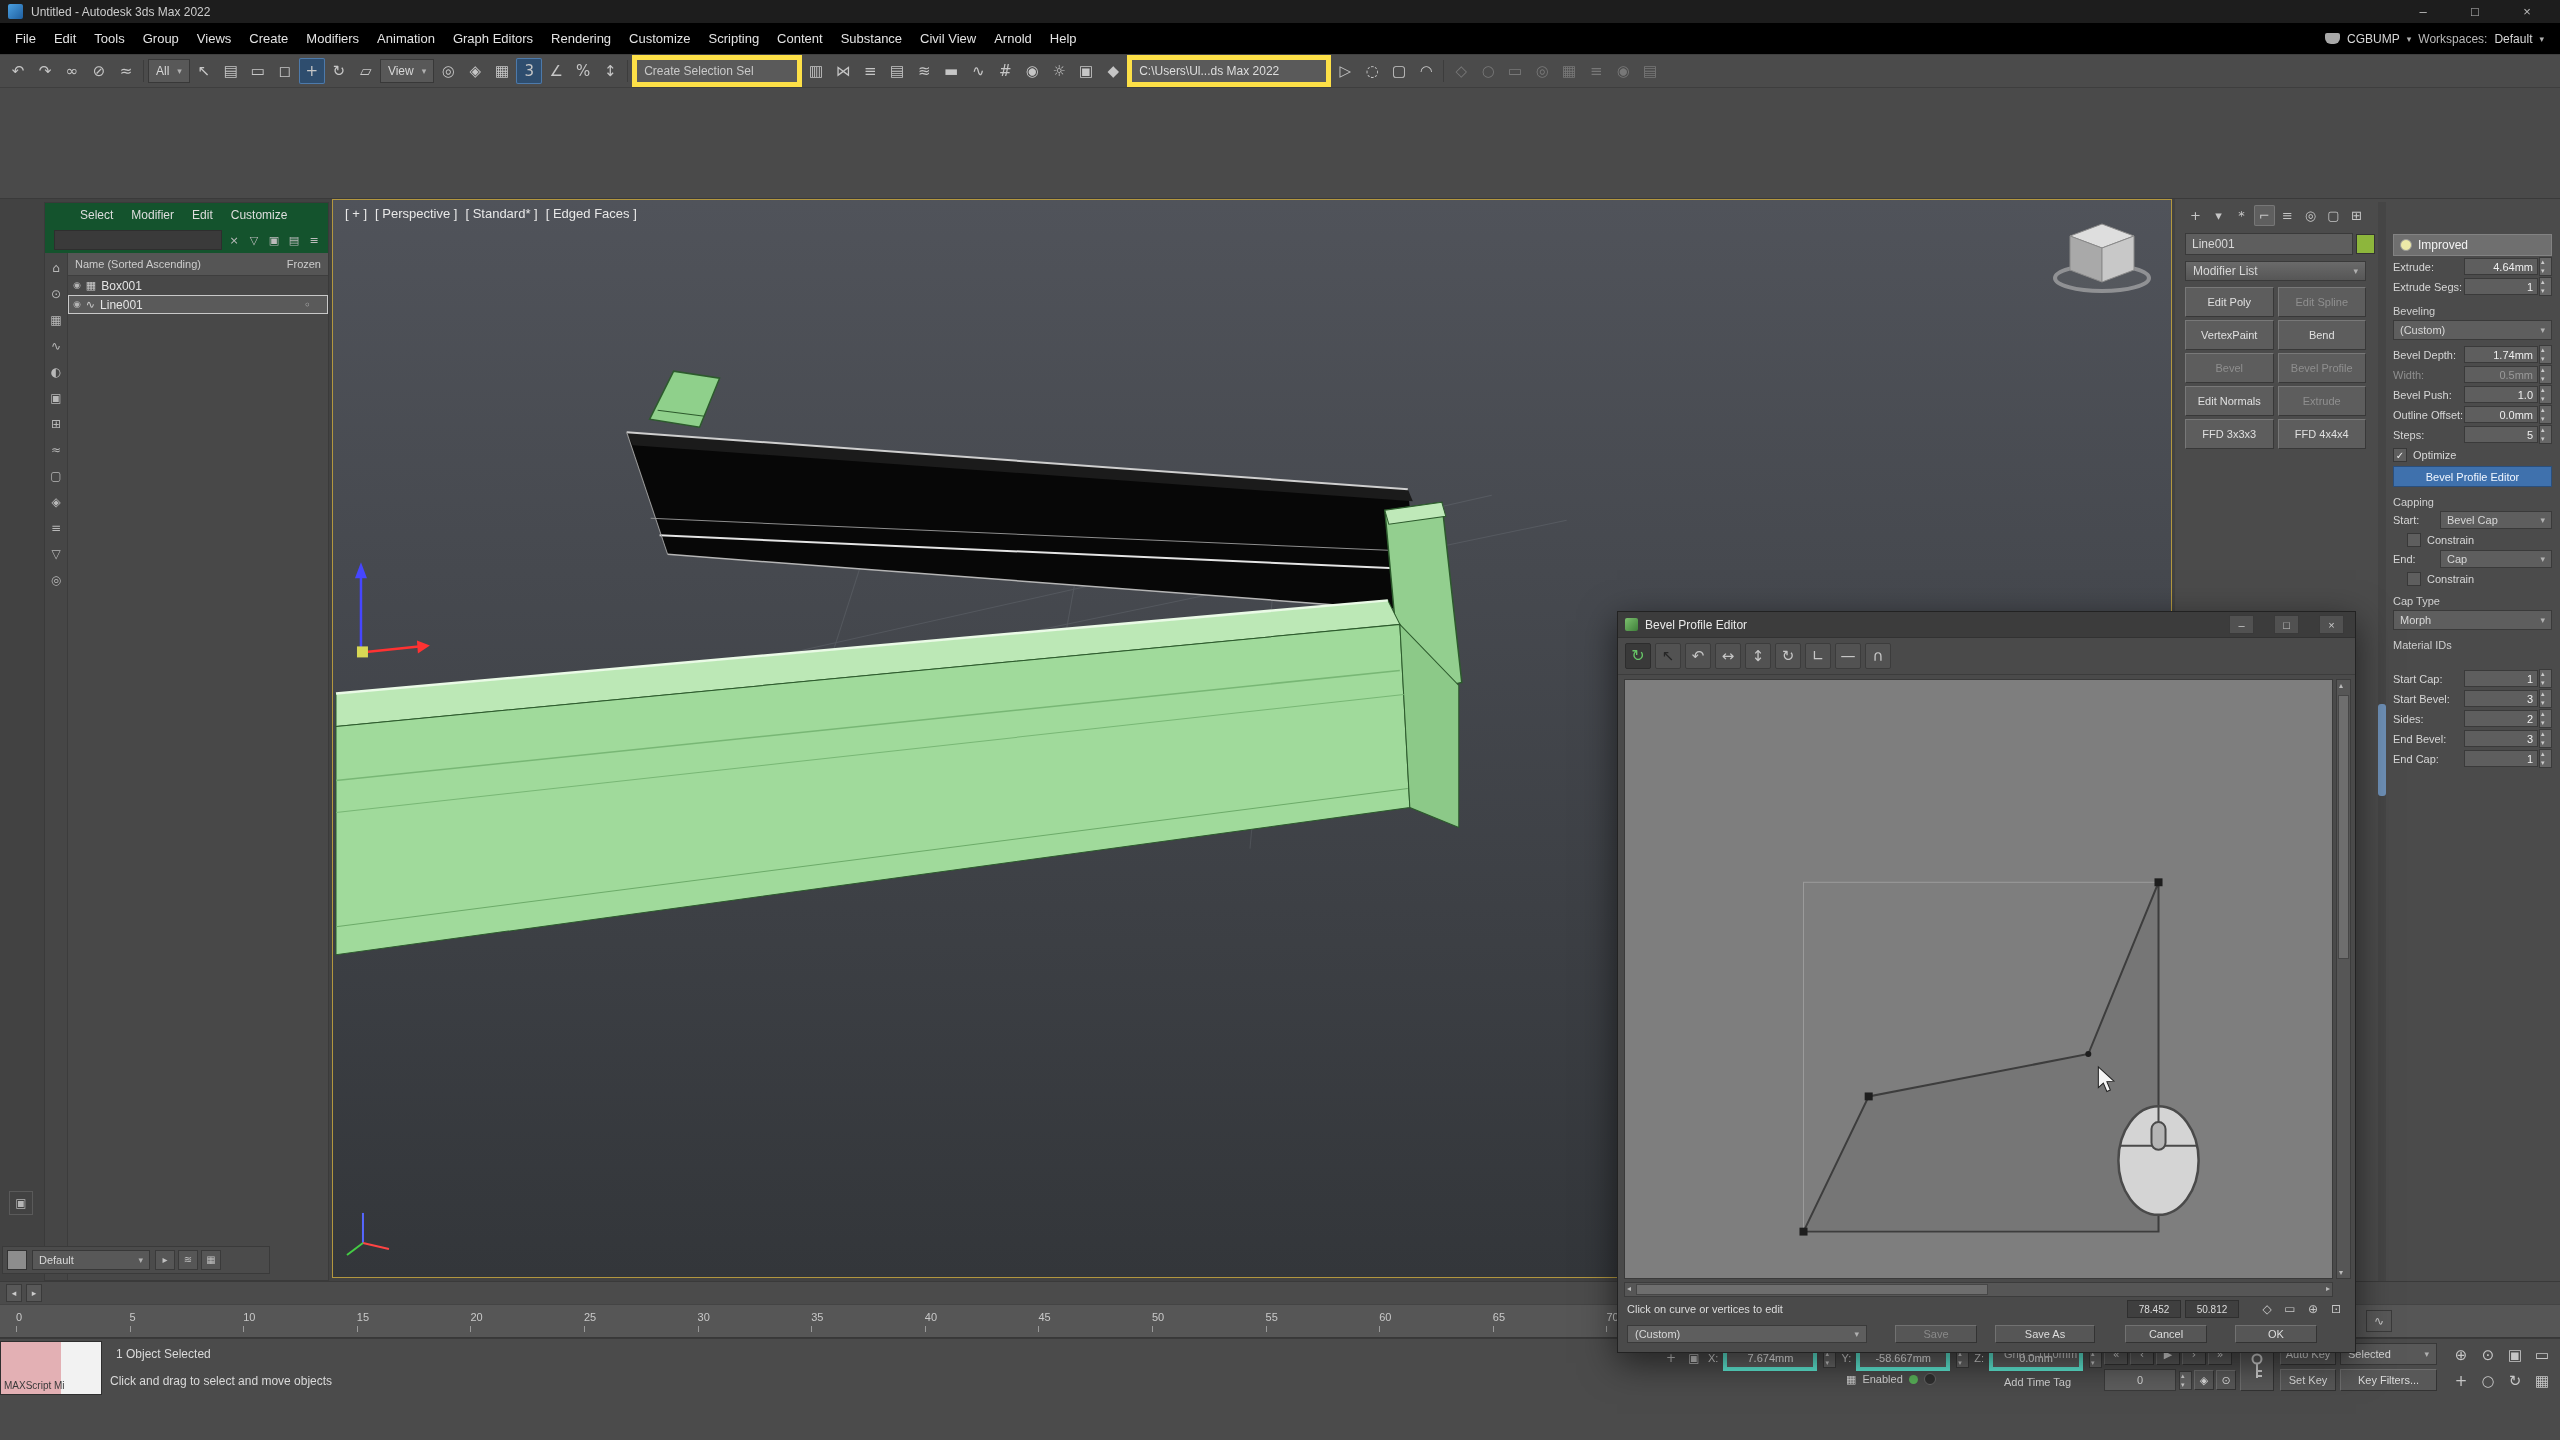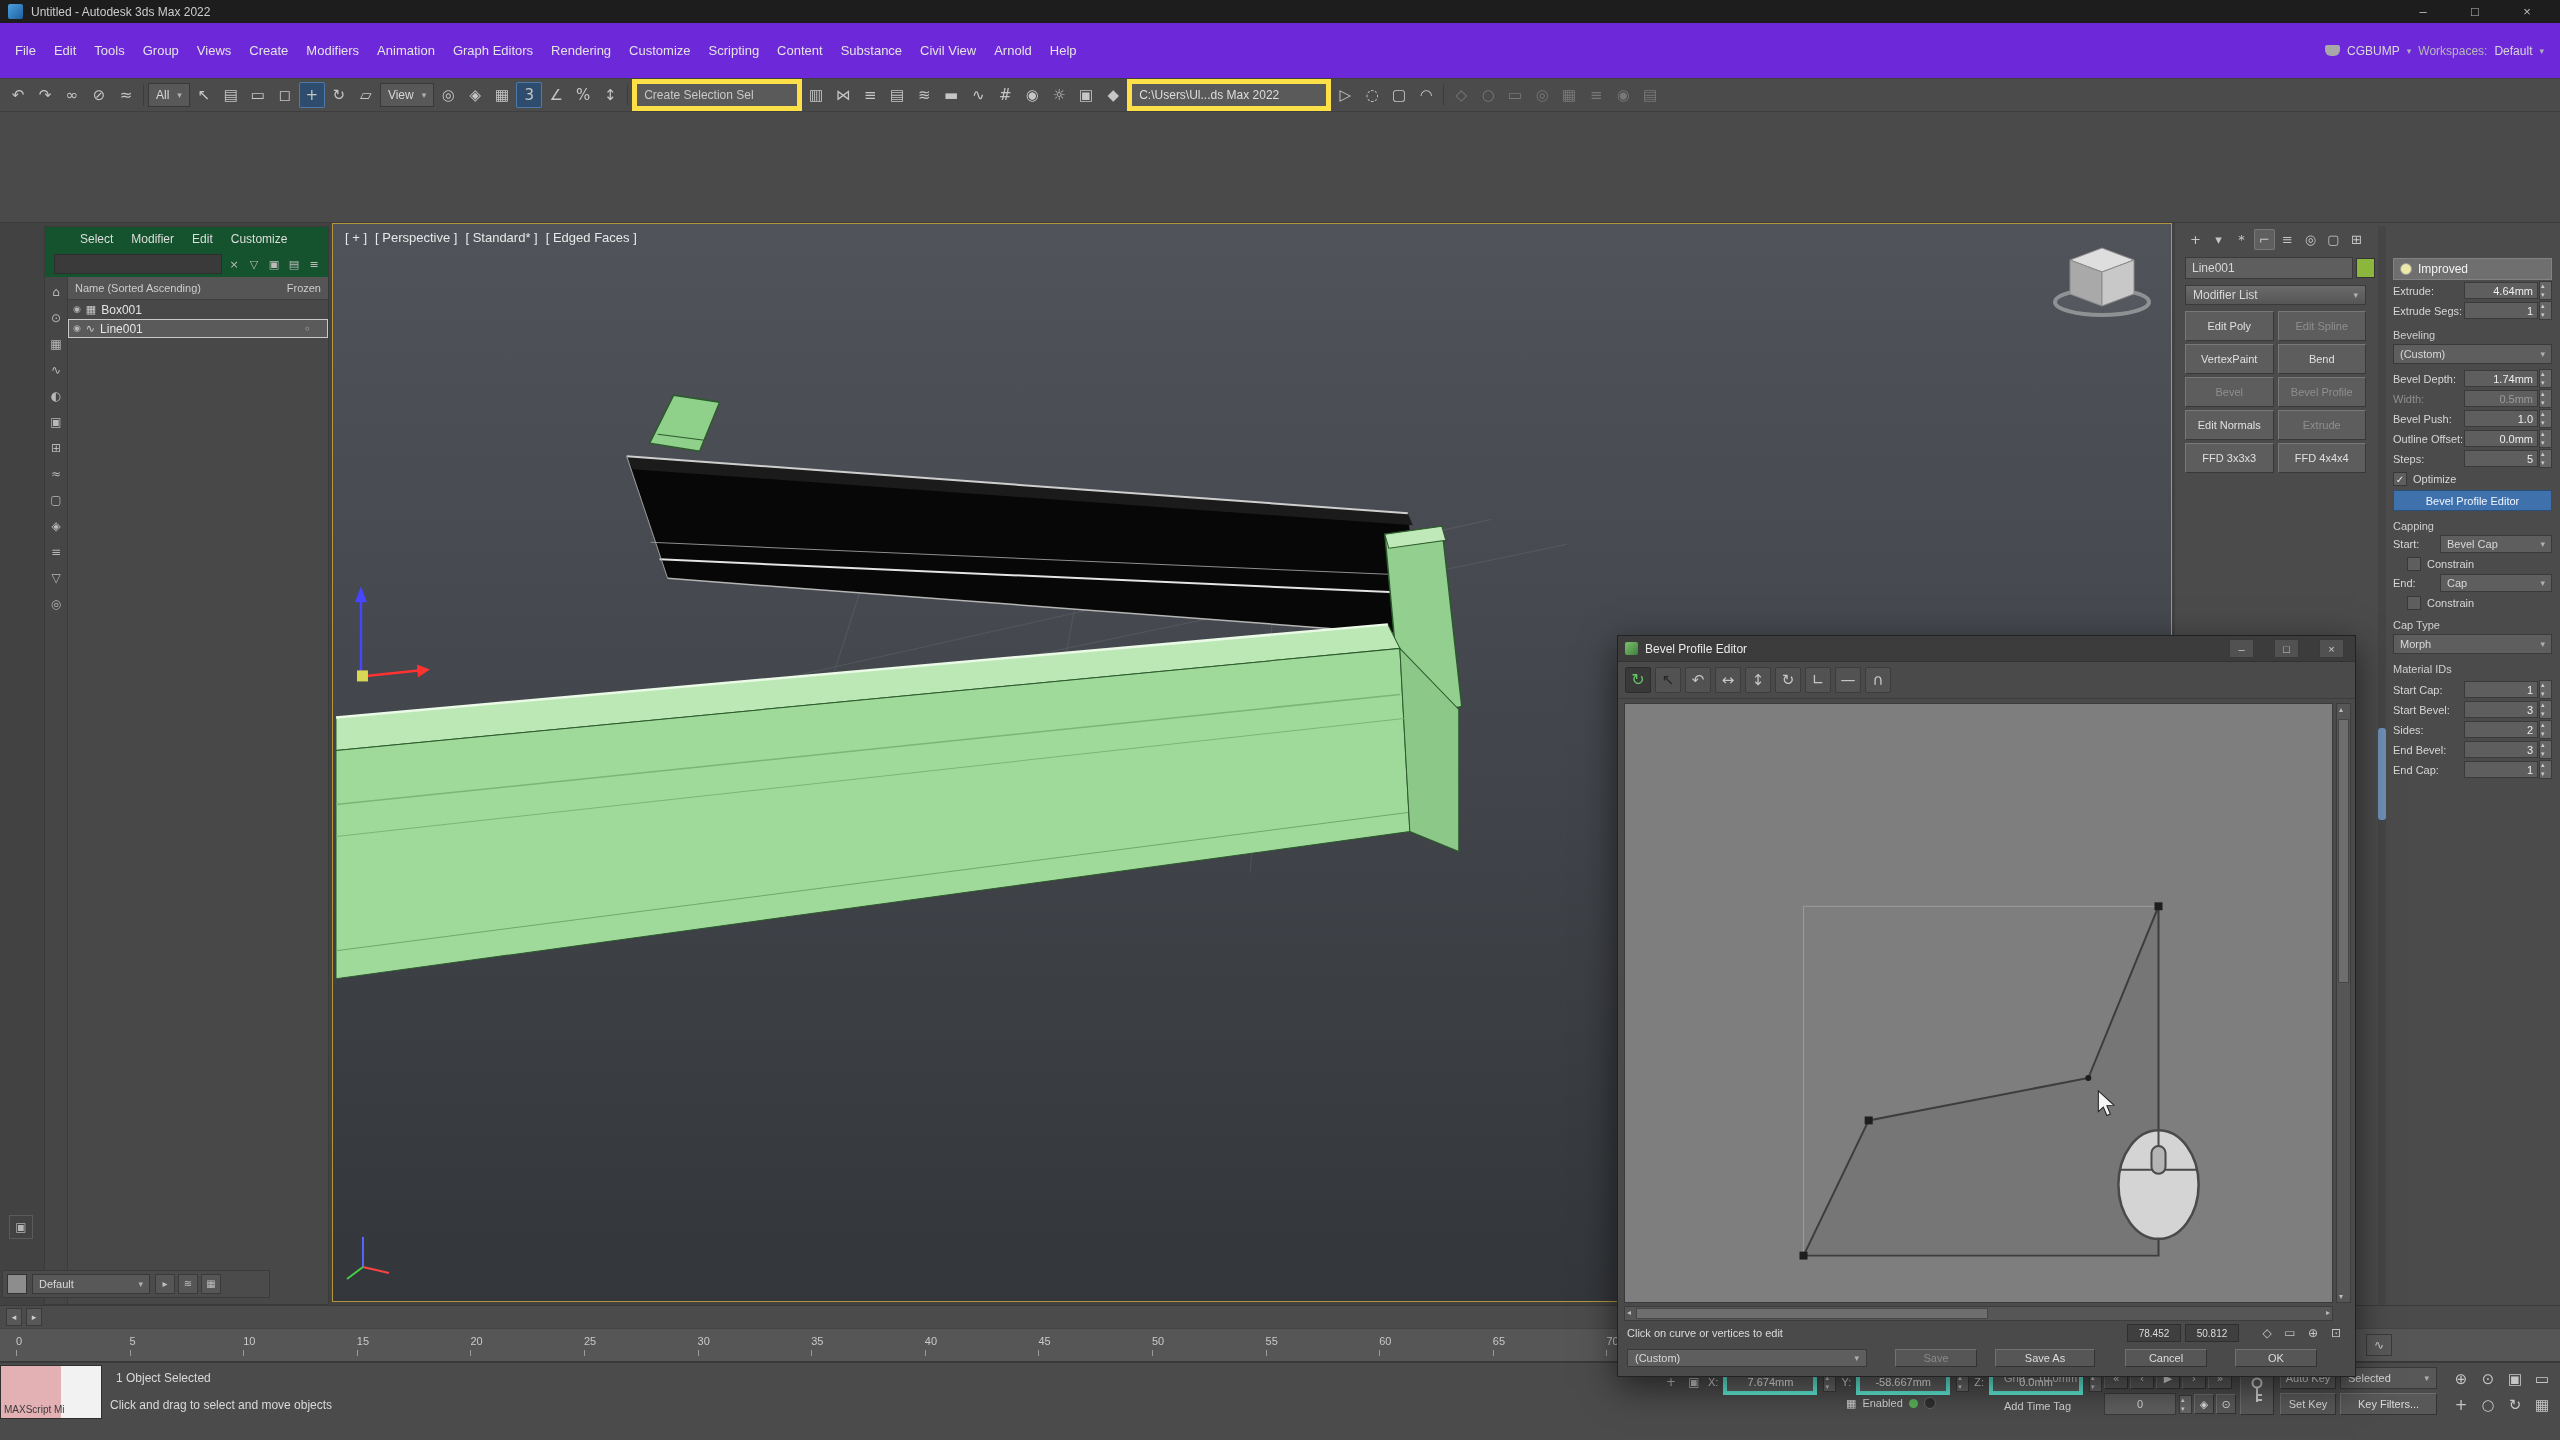--- a/index.html
+++ b/index.html
@@ -8,21 +8,21 @@
   .g{font-family:"DejaVu Sans",sans-serif;line-height:1}
 
   
   .titlebar{height:23px;background:#1d1d1d;display:flex;align-items:center;gap:8px;padding:0 8px}
   .app-logo{width:15px;height:15px;border-radius:2px;background:linear-gradient(135deg,#4ba0e0,#1f5fa0)}
   .titlebar .title{font-size:12px;color:#cdcdcd}
   .win-btns{margin-left:auto;display:flex;gap:30px;padding-right:14px}
   .win-btn{width:22px;text-align:center;color:#bdbdbd;font-size:13px}
 
   
-  .menubar{height:23px;background:#6d28d9;border-bottom:1px solid #404040;display:flex;align-items:center;padding:16px 6px}
+  .menubar{height:23px;background:#000000;border-bottom:1px solid #404040;display:flex;align-items:center;padding:4px 6px}
   .menu-item{padding:0 9px;font-size:13px;color:#e3e3e3}
   .menubar-right{margin-left:auto;display:flex;align-items:center;gap:7px;padding-right:10px}
   .brand-icon{width:15px;height:11px;background:#a8a8a8;border-radius:2px 2px 6px 6px}
   .caret{font-size:9px;color:#b0b0b0}
   .ws-label{color:#b9b9b9;font-size:12px}
 
   
   .toolbar{height:32px;background:#4b4b4b;border-bottom:1px solid #3e3e3e;display:flex;align-items:center;gap:1px;padding:0 5px}
   .ibox{width:26px;height:26px;flex:none;display:flex;align-items:center;justify-content:center;border-radius:2px}
   .ibox .g{font-size:15px;color:#c6c6c6}
@@ -730,21 +730,21 @@
         <div class="cb-row">
           <span class="cb"></span>
           <span>Constrain</span>
         </div>
         <div class="cat-label">Cap Type</div>
         <div class="cp-dd">
           <span>Morph</span>
             <span class="caret">▾</span>
         </div>
         <div class="cat-label">Material IDs</div>
-        <div style="margin-top:4px">
+        <div style="margin-top:17px">
 
         <div class="sprow">
               <span class="sp-label">Start Cap:</span>
               <span class="sp-val">1</span>
               <span class="sp-ud"></span>
             </div>
             <div class="sprow">
               <span class="sp-label">Start Bevel:</span>
               <span class="sp-val">3</span>
               <span class="sp-ud"></span>

